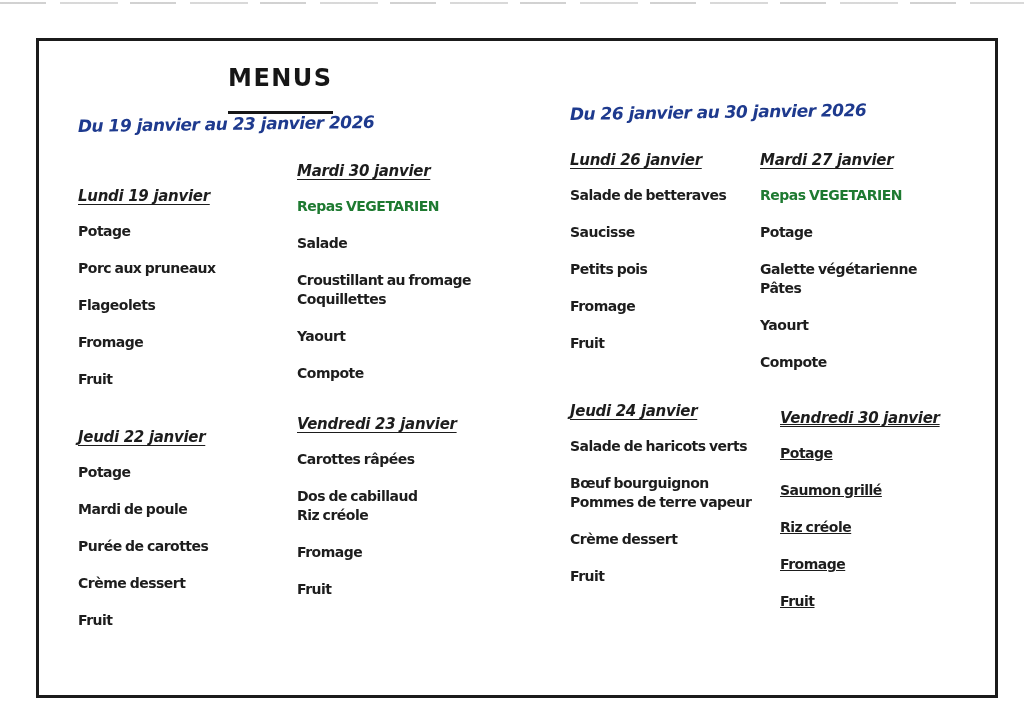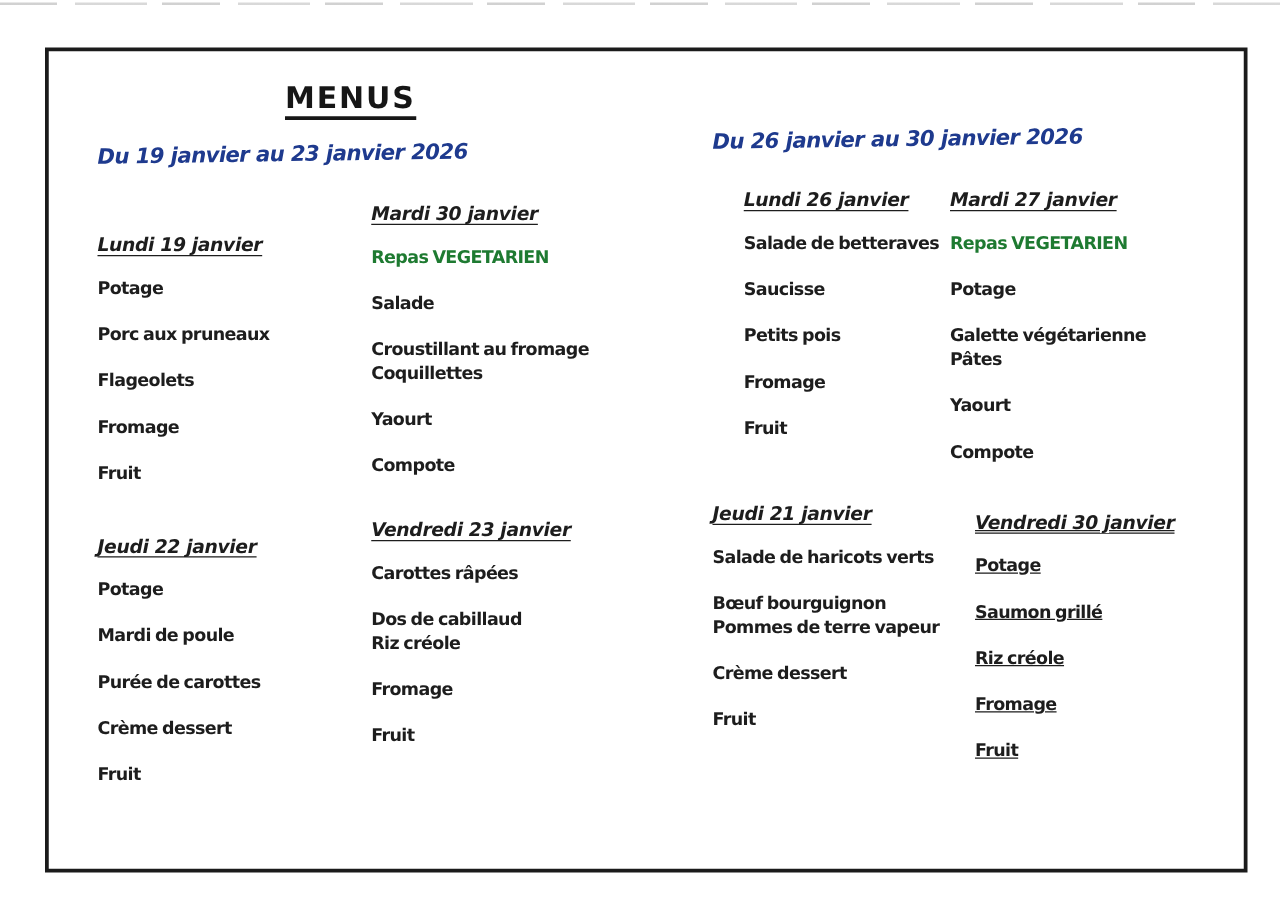--- a/index.html
+++ b/index.html
@@ -23,21 +23,21 @@
     width: 962px; height: 660px;
     border: 3px solid #1b1b1b;
     background: #ffffff;
   }
   .page-title {
     position: absolute; left: 228px; top: 64px;
     font-size: 24px; font-weight: bold;
     color: #161616;
     letter-spacing: 1.5px;
     border-bottom: 3px solid #161616;
-    padding-bottom: 1px;
+    padding-bottom: 19px;
   }
   .week-header {
     position: absolute;
     font-size: 17px; font-weight: bold; font-style: italic;
     color: var(--blue, #1e3a8e);
     letter-spacing: -0.5px;
     white-space: nowrap;
     transform: rotate(-0.8deg);
     transform-origin: left bottom;
   }
@@ -143,21 +143,21 @@
       <div>Dos de cabillaud</div>
       <div>Riz créole</div>
     </div>
     <div class="item">
       <div>Fromage</div>
     </div>
     <div class="item">
       <div>Fruit</div>
     </div>
   </div>
-<div class="day" style="left:570px; top:150px;margin-left:25px;">
+<div class="day" style="left:570px; top:150px;">
     <div class="day-title">Lundi 26 janvier</div>
     <div class="item">
       <div>Salade de betteraves</div>
     </div>
     <div class="item">
       <div>Saucisse</div>
     </div>
     <div class="item">
       <div>Petits pois</div>
     </div>
@@ -181,21 +181,21 @@
       <div>Pâtes</div>
     </div>
     <div class="item">
       <div>Yaourt</div>
     </div>
     <div class="item">
       <div>Compote</div>
     </div>
   </div>
 <div class="day" style="left:570px; top:401px;">
-    <div class="day-title">Jeudi 21 janvier</div>
+    <div class="day-title">Jeudi 24 janvier</div>
     <div class="item">
       <div>Salade de haricots verts</div>
     </div>
     <div class="item">
       <div>Bœuf bourguignon</div>
       <div>Pommes de terre vapeur</div>
     </div>
     <div class="item">
       <div>Crème dessert</div>
     </div>

